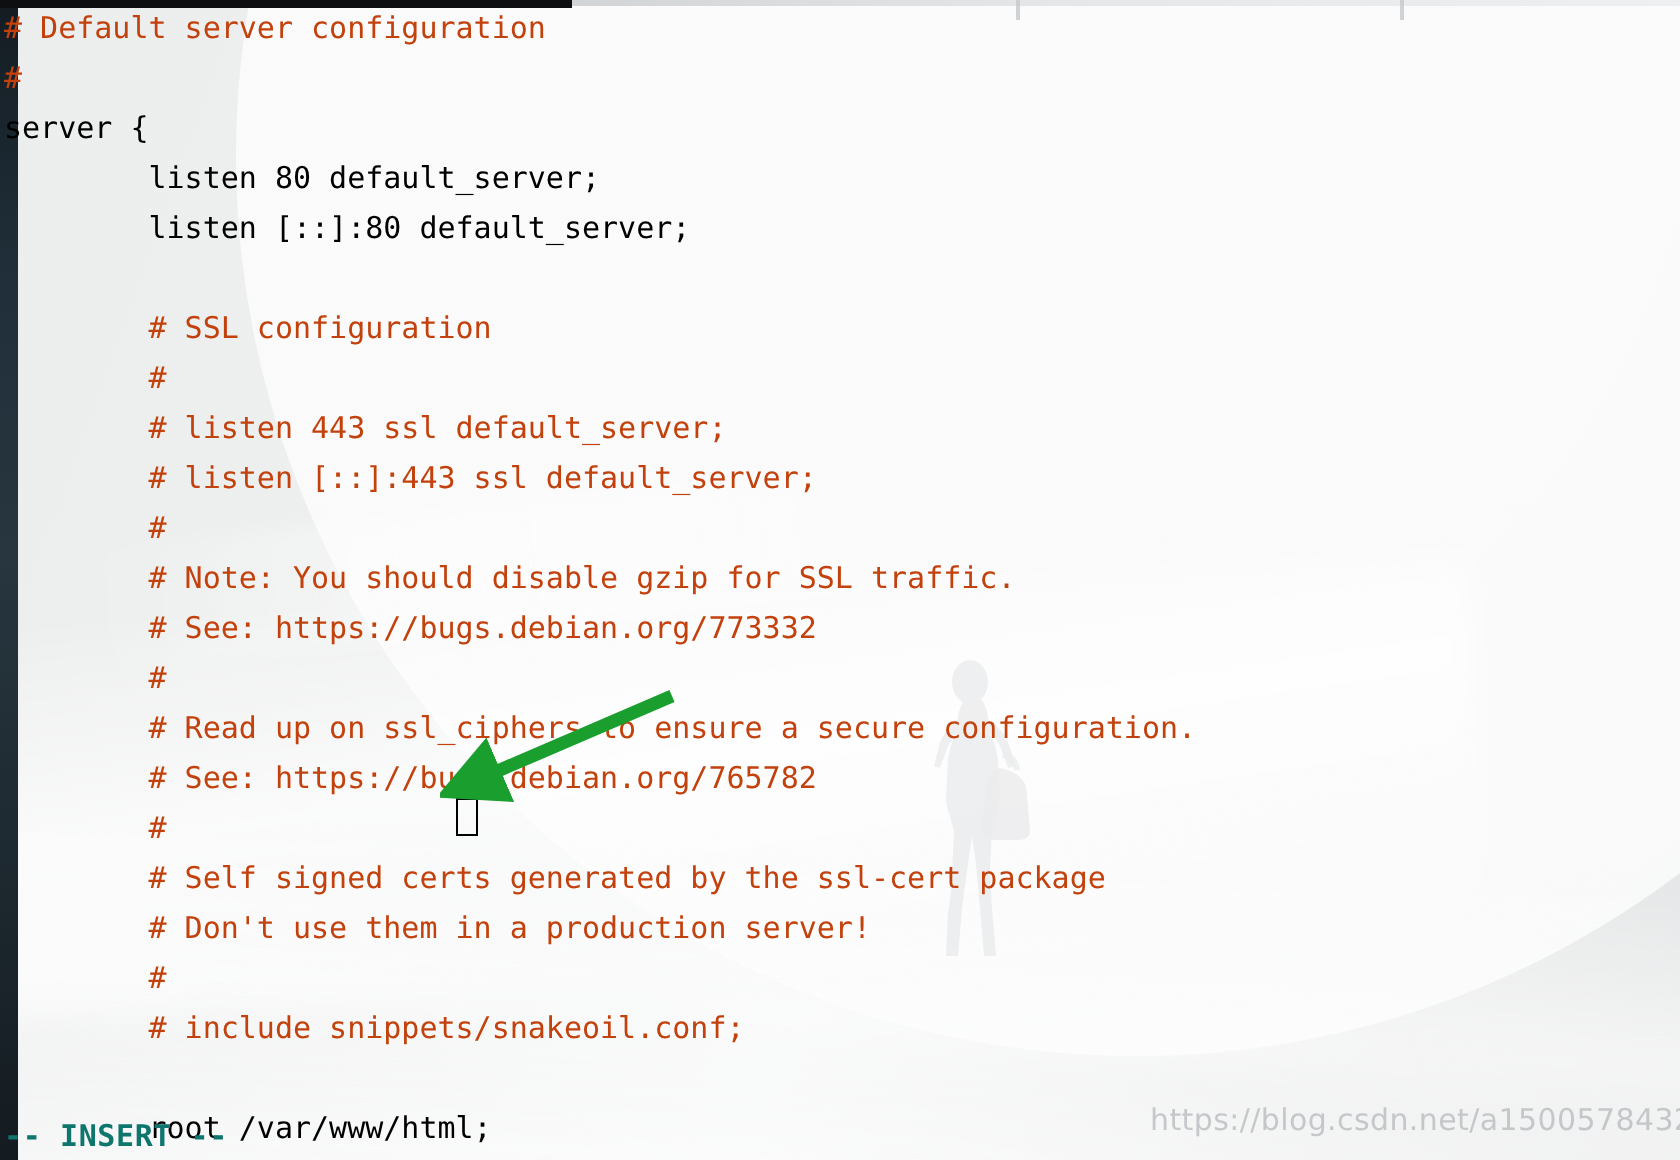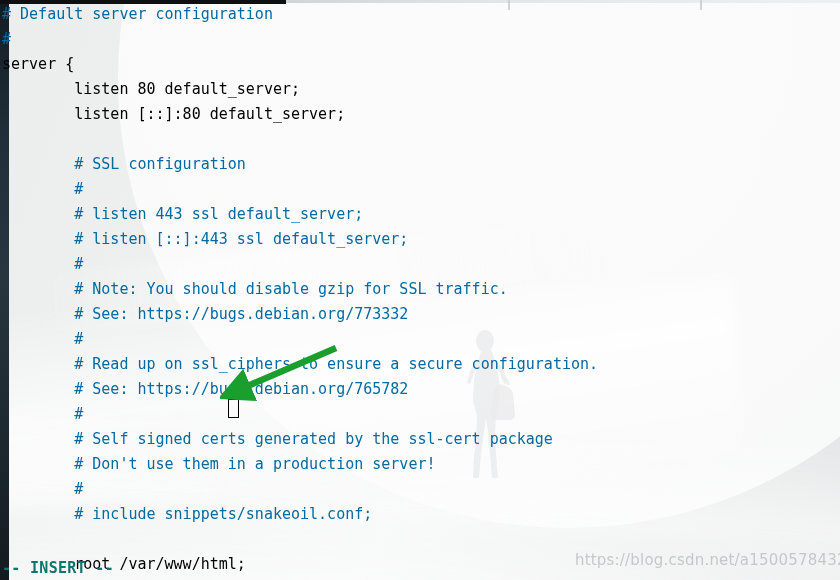--- a/index.html
+++ b/index.html
@@ -127,21 +127,21 @@
     letter-spacing: 0px;
   }
   .code-line {
     position: absolute;
     left: 2px;
     height: 25px;
     white-space: pre;
     color: #000000;
   }
   .code-line.comment {
-    color: #0369a1;
+    color: #c2410c;
   }
 
   
   .vim-cursor {
     position: absolute;
     left: 228px;
     top: 399px;
     width: 11px;
     height: 19px;
     border: 1.6px solid #000000;

